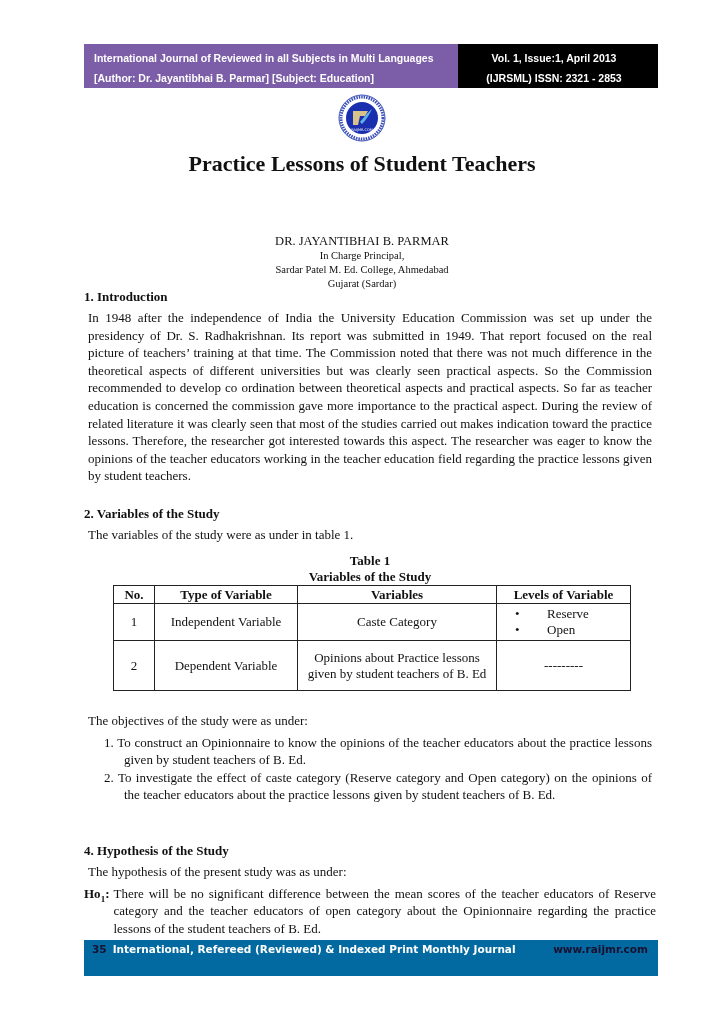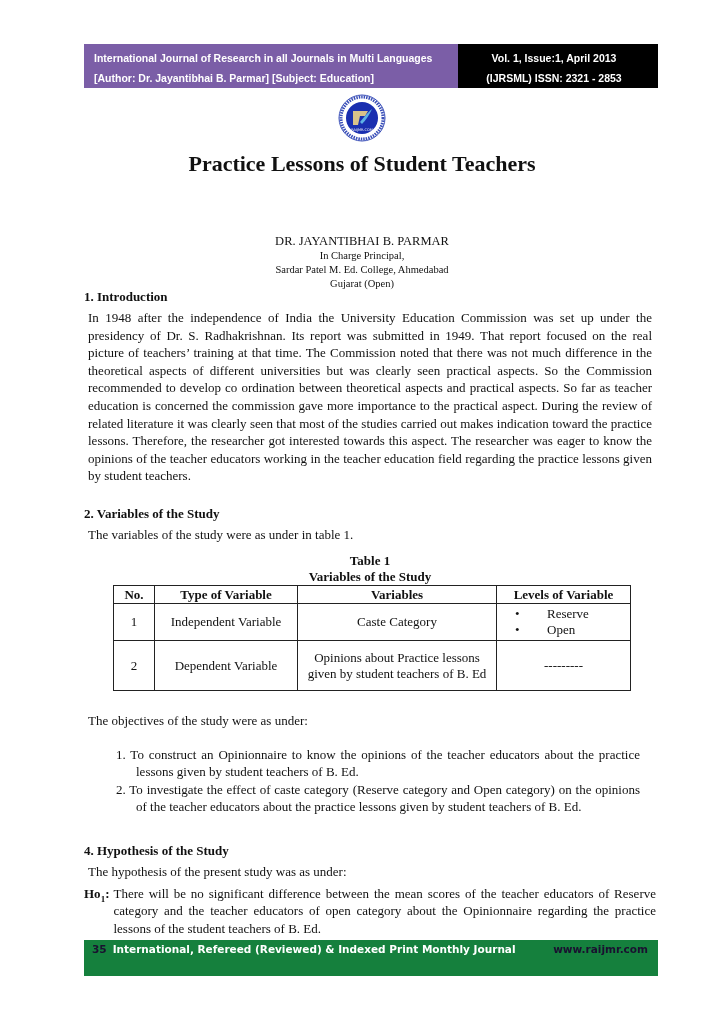--- a/index.html
+++ b/index.html
@@ -30,42 +30,42 @@
                font-size: 13px; }
   table.vars th, table.vars td { border: 1.3px solid #222; text-align: center; padding: 0 4px; line-height: 16px; }
   table.vars th { font-weight: bold; height: 17px; }
   .col-no { width: 32px; }
   .col-type { width: 134px; }
   .col-var { width: 190px; }
   ul.levels { list-style: none; margin: 0; padding: 0 0 0 10px; text-align: left; }
   ul.levels li { position: relative; padding-left: 36px; line-height: 16px; }
   ul.levels li::before { content: "\2022"; position: absolute; left: 4px; }
   .sec3 { top: 708px; }
-  ol.obj { margin: 16px; padding: 0; list-style: none; }
+  ol.obj { margin: 4px; padding: 0; list-style: none; }
   ol.obj li { padding-left: 36px; text-indent: -20px; margin-left: 0; }
   .sec4 { top: 842px; }
   .hyp { display: flex; }
   .hyp .lbl { font-weight: bold; white-space: nowrap; padding-right: 4px; }
   .hyp .txt { flex: 1; }
-  .footer { position: absolute; left: 84px; top: 940px; width: 574px; height: 36px; background: #15803d;
+  .footer { position: absolute; left: 84px; top: 940px; width: 574px; height: 36px; background: #0369a1;
             box-sizing: border-box; padding: 2px 10px 0 8px; }
   .footer-row1 { display: flex; justify-content: space-between; font-family: "DejaVu Sans", sans-serif;
                  font-size: 10.5px; font-weight: bold; line-height: 15px; }
   .footer-row1 .pg { color: #1a1030; }
   .footer-row1 .journal { color: #ffffff; flex: 1; padding-left: 6px; }
   .footer-row1 .site { color: #1a1030; }
   .footer-row2 { text-align: center; color: #ffffff; font-family: "Liberation Serif", serif; font-weight: bold;
                  font-size: 11.5px; line-height: 16px; margin-top: 48px; }
 </style>
 </head>
 <body>
 
 <div class="banner">
   <div class="banner-left">
-    <div>International Journal of Research in all Journals in Multi Languages</div>
+    <div>International Journal of Reviewed in all Subjects in Multi Languages</div>
     <div>[Author: Dr. Jayantibhai B. Parmar] [Subject: Education]</div>
   </div>
   <div class="banner-right">
     <div>Vol. 1, Issue:1, April  2013</div>
     <div>(IJRSML)  ISSN: 2321 - 2853</div>
   </div>
 </div>
 
 <svg class="logo" viewBox="0 0 48 48">
   <circle cx="24" cy="24" r="23" fill="#ffffff" stroke="#3a4fb8" stroke-width="1"></circle>
@@ -77,21 +77,21 @@
 </svg>
 
 <div class="title">
   <div>Practice Lessons of Student Teachers</div>
 </div>
 
 <div class="author">
   <div class="name">DR. JAYANTIBHAI B. PARMAR</div>
   <div class="aff">In Charge Principal,</div>
   <div class="aff">Sardar Patel M. Ed. College, Ahmedabad</div>
-  <div class="aff">Gujarat (Open)</div>
+  <div class="aff">Gujarat (Sardar)</div>
 </div>
 
 <div class="body-text sec1">
   <h2>1. Introduction</h2>
   <p>In 1948 after the independence of India the University Education Commission was set up under the presidency of Dr. S. Radhakrishnan. Its report was submitted in 1949. That report focused on the real picture of teachers’ training at that time. The Commission noted that there was not much difference in the theoretical aspects of different universities but was clearly seen practical aspects. So the Commission recommended to develop co ordination between theoretical aspects and practical aspects. So far as teacher education is concerned the commission gave more importance to the practical aspect. During the review of related literature it was clearly seen that most of the studies carried out makes indication toward the practice lessons. Therefore, the researcher got interested towards this aspect. The researcher was eager to know the opinions of the teacher educators working in the teacher education field regarding the practice lessons given by student teachers.</p>
 </div>
 
 <div class="body-text sec2">
   <h2>2. Variables of the Study</h2>
   <p>The variables of the study were as under in table 1.</p>

